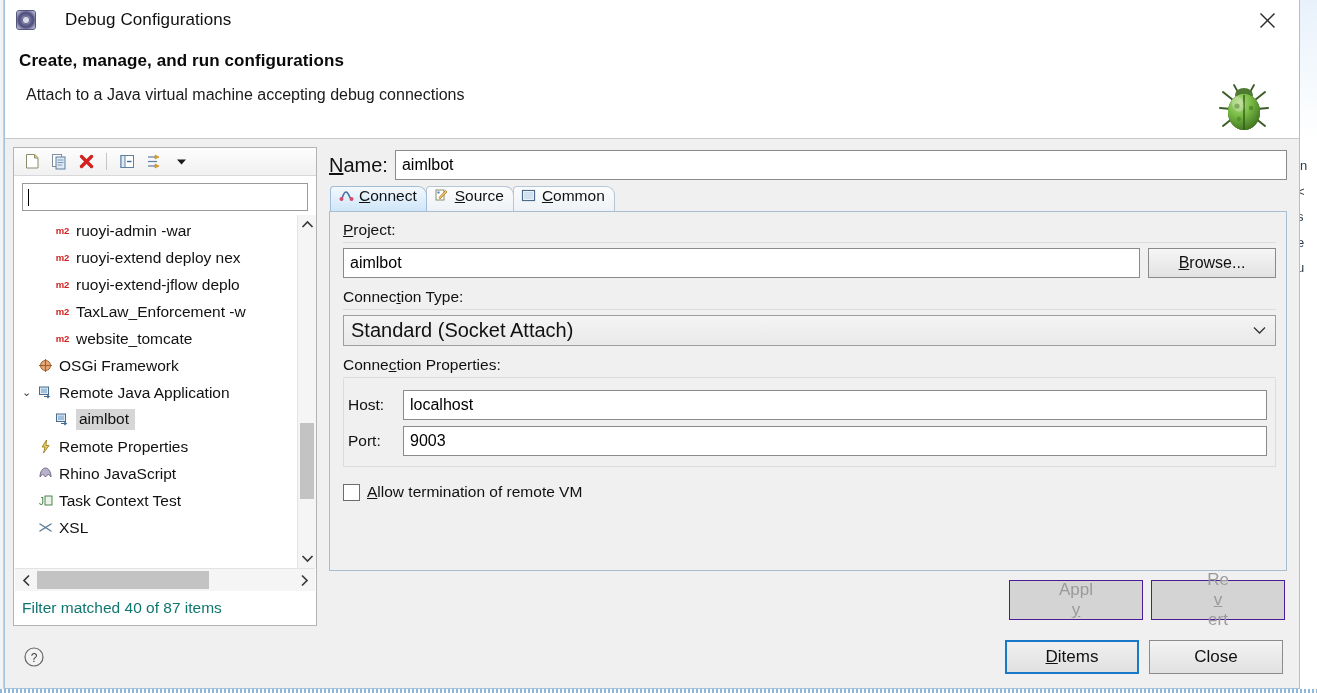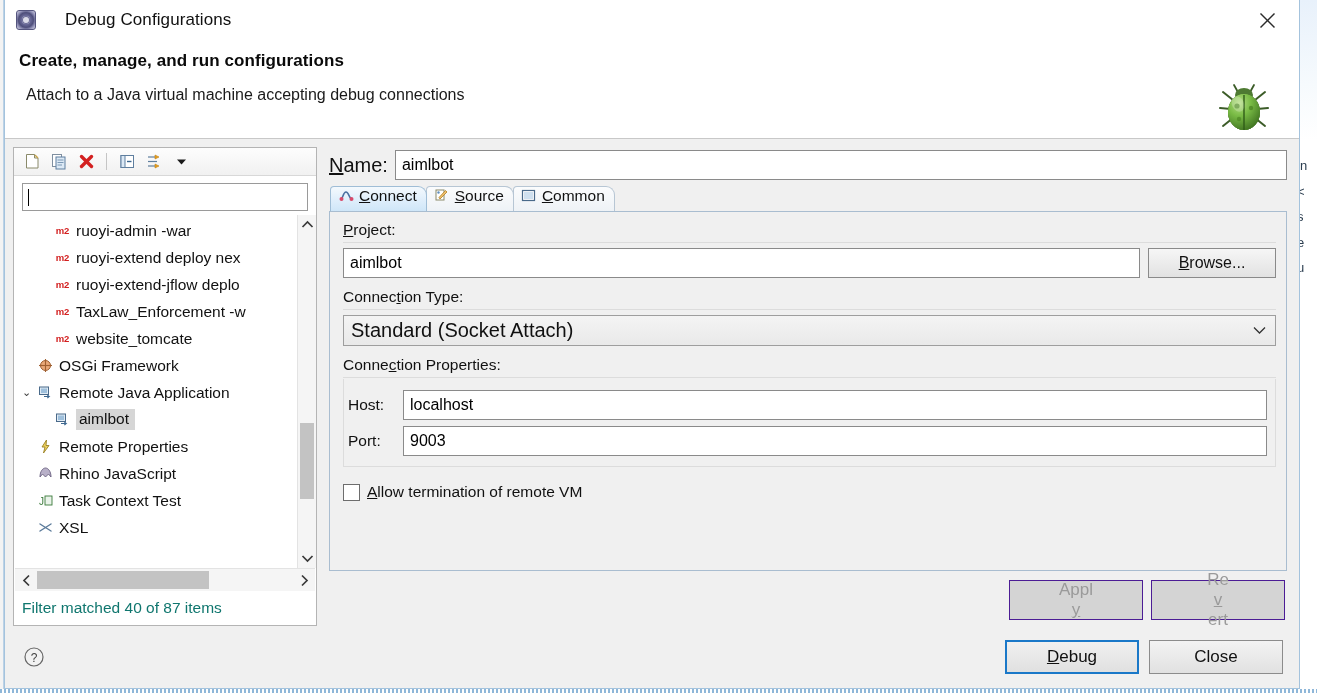--- a/index.html
+++ b/index.html
@@ -739,17 +739,17 @@
   <div id="footer">
     <div id="help-icon">
       <svg width="22" height="22" viewBox="0 0 22 22">
         <circle cx="11" cy="11" r="9" fill="#f2f2f2" stroke="#666" stroke-width="1.2"></circle>
         <text x="11" y="15.6" font-size="12" font-family="Liberation Sans, sans-serif" fill="#444" text-anchor="middle">?</text>
       </svg>
     </div>
     <div id="footer-spacer"></div>
     <div class="fbtn default">
         <span class="mn">D</span>
-        <span>ebug</span>
+        <span>items</span>
       </div>
     <div class="fbtn">Close</div>
   </div>
 </div>
 
 </body></html>

